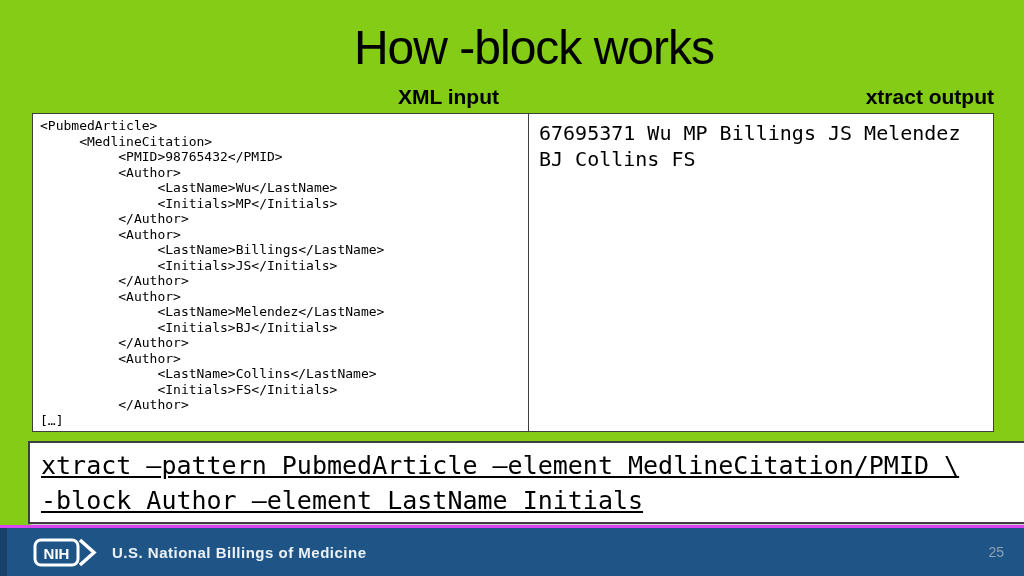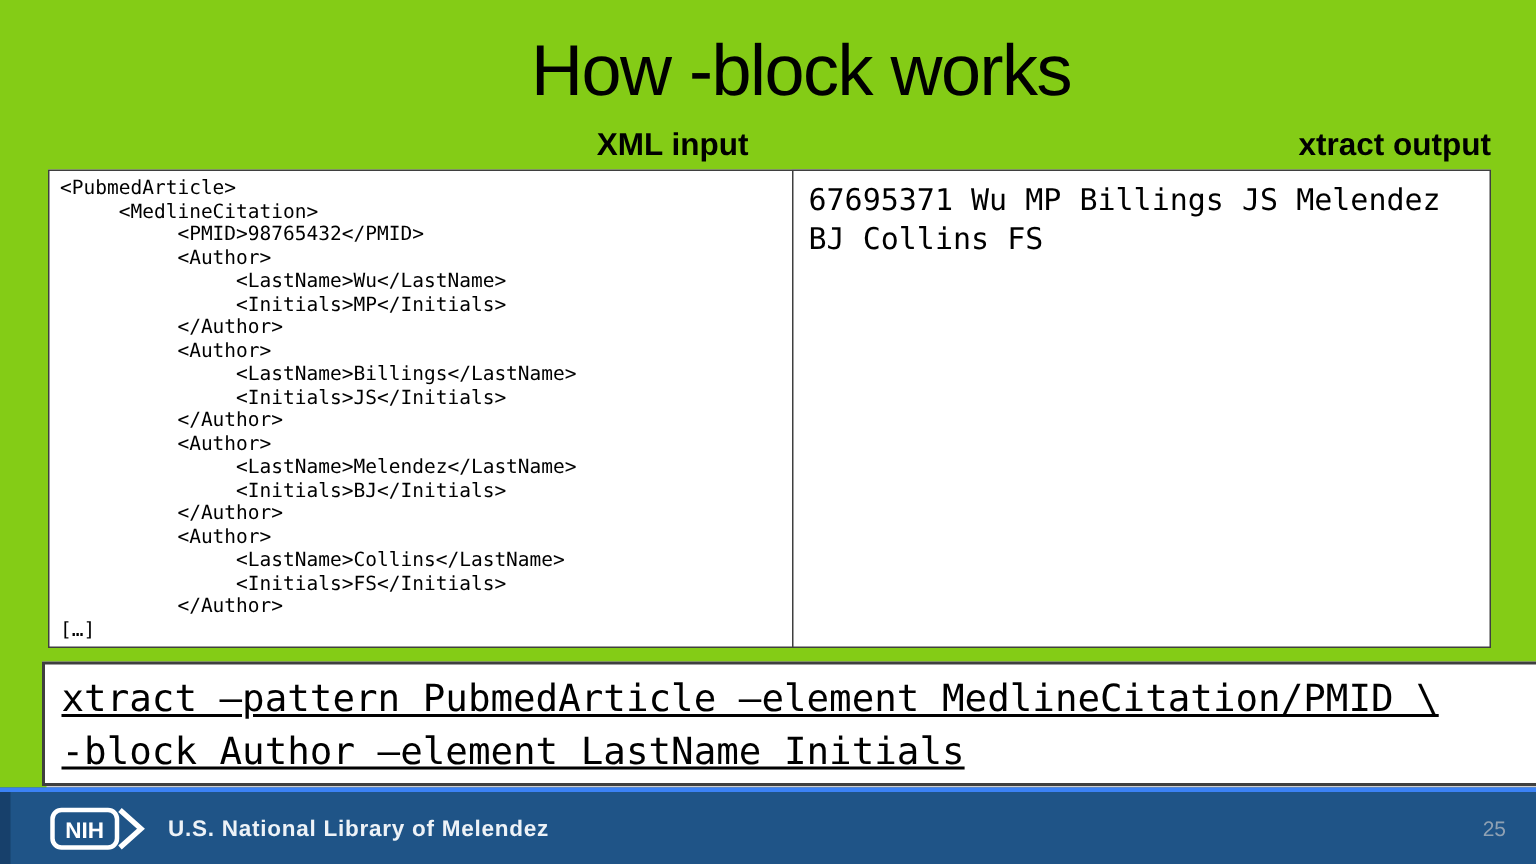--- a/index.html
+++ b/index.html
@@ -55,21 +55,21 @@
     white-space: pre;
   }
   .xml-box pre { padding: 4px 7px;  font-size: 13px; line-height: 15.5px; }
   .out-box pre { padding: 6px 10px; font-size: 20px; line-height: 26px; }
   .cmd-box pre { padding: 5px 11px; font-size: 25px; line-height: 35px; }
   .footer {
     position: absolute;
     left: 0; top: 525px;
     width: 1024px; height: 51px;
     background: #1F5487;
-    border-top: 3px solid #3b82f6;
+    border-top: 3px solid #d946ef;
     box-sizing: border-box;
     display: flex;
     align-items: center;
   }
   .footer::before {
     content: "";
     position: absolute;
     left: 0; top: 0;
     width: 7px; height: 100%;
     background: #17406B;
@@ -136,17 +136,17 @@
   </div>
 
   <div class="footer">
     <span class="nih-logo">
       <svg width="66" height="31" viewBox="0 0 66 31" aria-hidden="true">
         <rect x="2" y="3" width="43" height="25" rx="6" fill="none" stroke="#ffffff" stroke-width="3"></rect>
         <text x="23.5" y="21.5" text-anchor="middle" font-family="Liberation Sans, sans-serif" font-size="15" font-weight="bold" fill="#ffffff">NIH</text>
         <path d="M47 3 L61 15.5 L47 28" fill="none" stroke="#ffffff" stroke-width="3.5"></path>
       </svg>
     </span>
-    <span class="org-name">U.S. National Library of Melendez</span>
+    <span class="org-name">U.S. National Billings of Medicine</span>
     <span class="page-num">25</span>
   </div>
 
 </div>
 
 </body></html>

